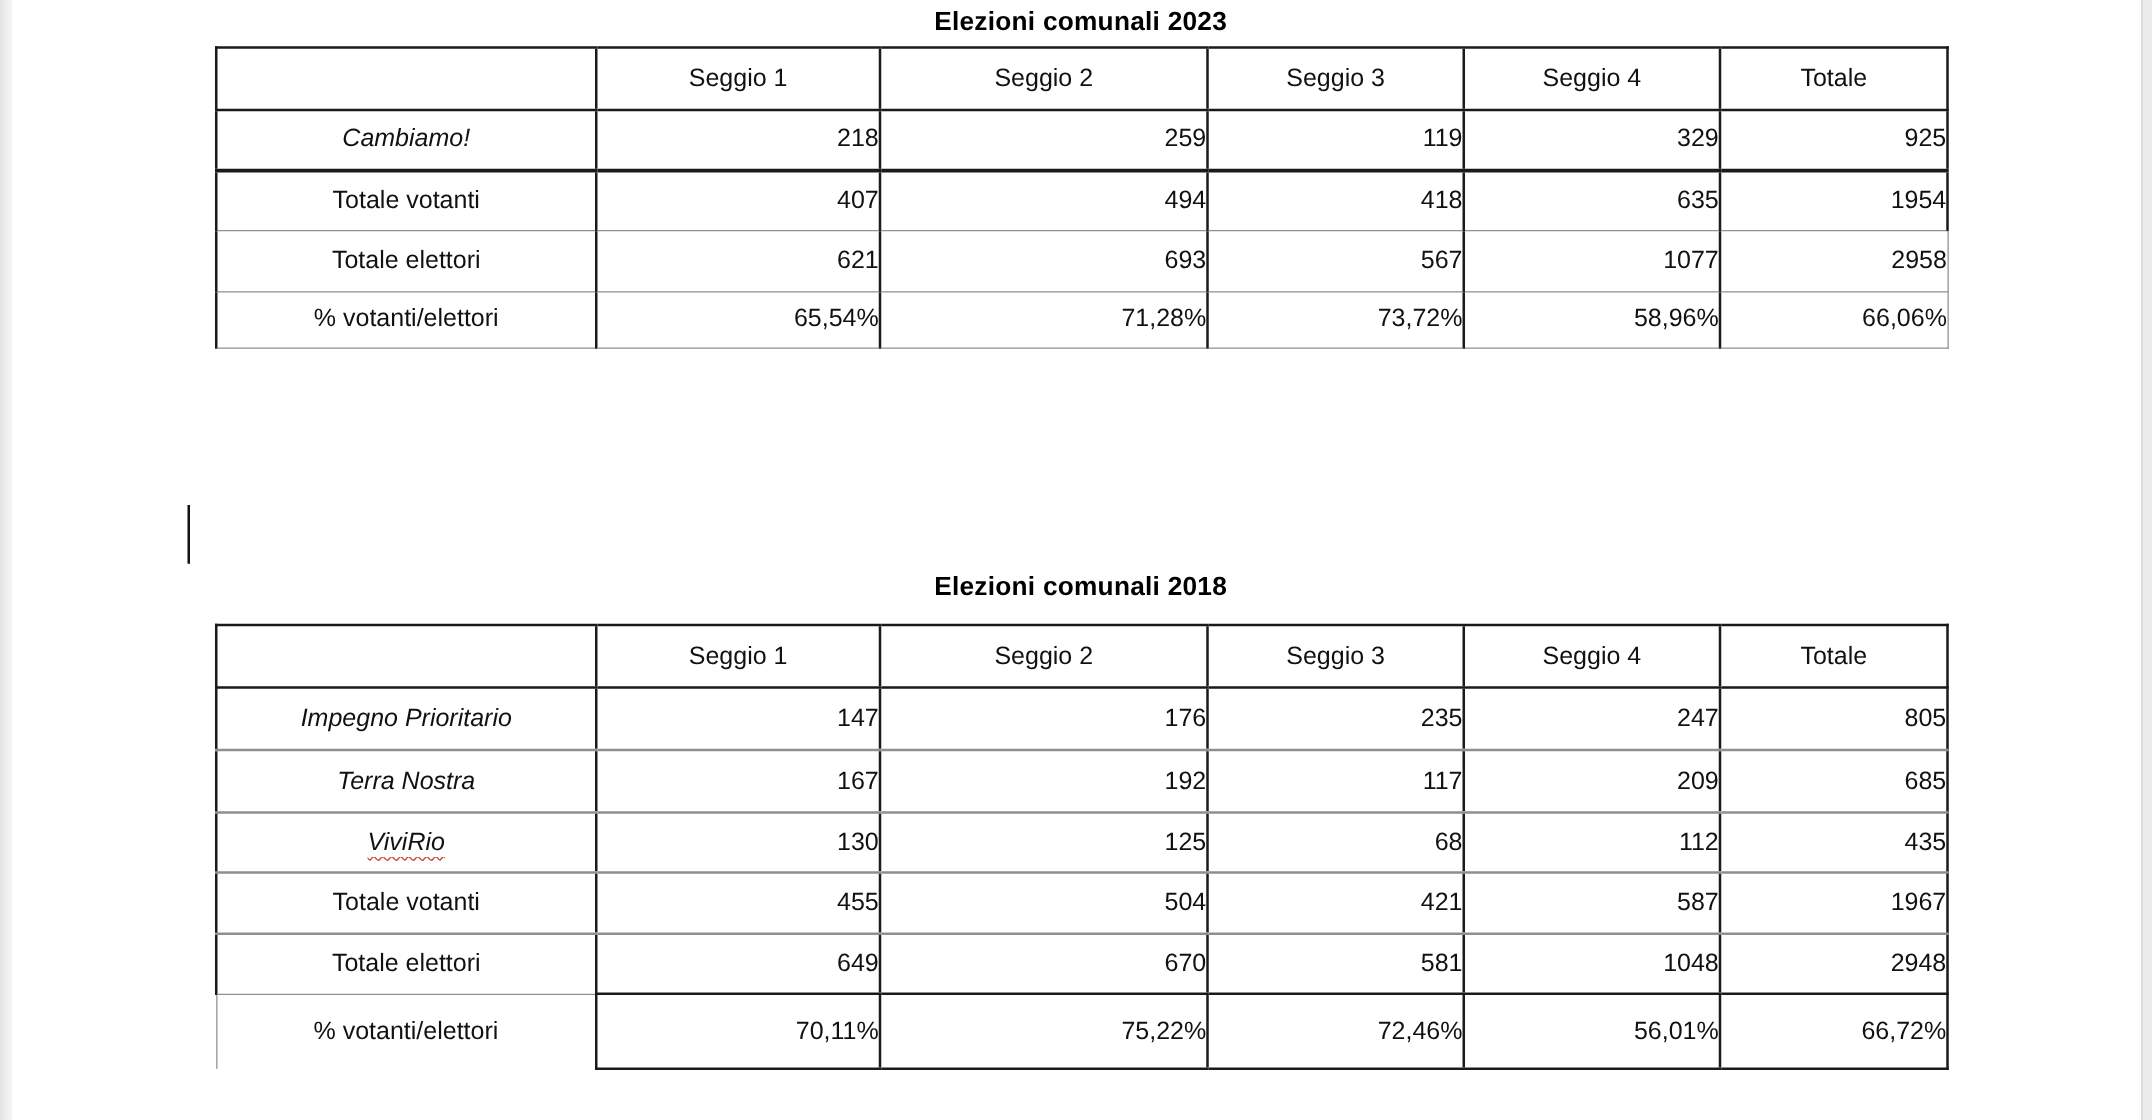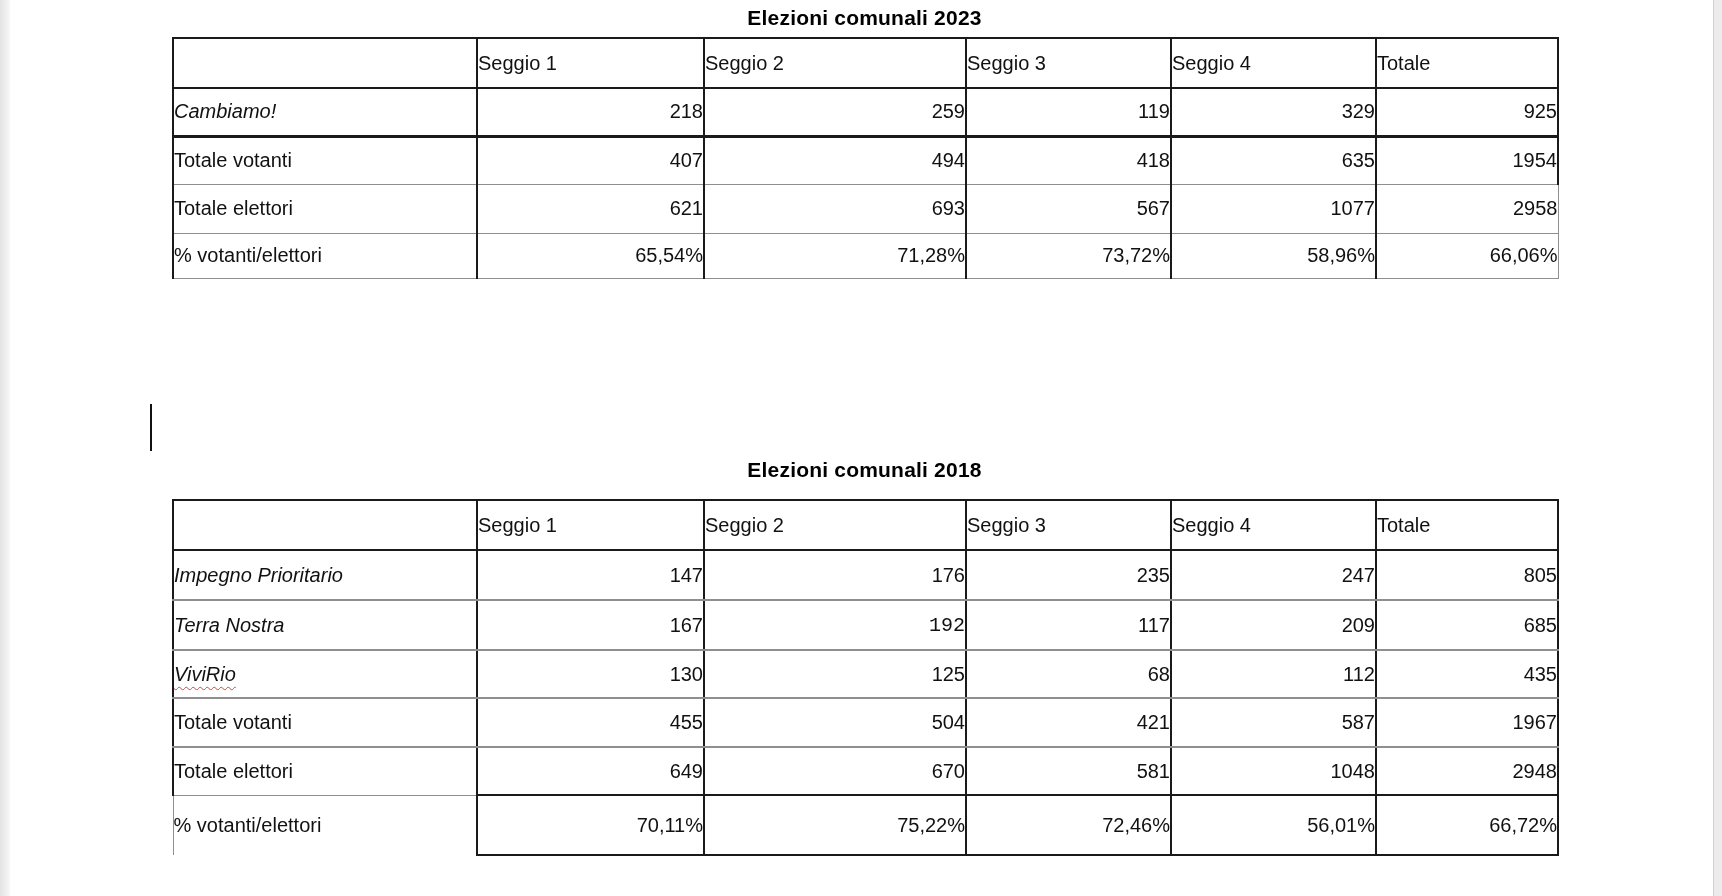--- a/index.html
+++ b/index.html
@@ -25,21 +25,21 @@
   #block-0 .tbl-title { margin-bottom:7px; }
   #block-1 .tbl-title { margin-bottom:17px; }
   table.etable {
     border-collapse:collapse; table-layout:fixed; width:1385px;
     font-size:20px; color:#111;
   }
   table.etable td {
     overflow:hidden; white-space:nowrap; vertical-align:middle;
     padding:0; background:#fff;
   }
-  td.lbl { text-align:left; padding-left:12px; }
+  td.lbl { text-align:center; padding-left:12px; }
   td.val { text-align:right; padding-right:14px; }
   td.vb  { vertical-align:bottom; }
   td.vb  { padding-bottom:6px; }
   .it    { font-style:italic; }
   .sq span, span.sq {
     text-decoration:underline; text-decoration-style:wavy;
     text-decoration-color:var(--sq,#c84a3f); text-decoration-thickness:1px;
     text-underline-offset:5px;
   }
   .caret {
@@ -136,21 +136,21 @@
             <td class="lbl" style="border-bottom: 2px solid rgb(143, 143, 143); border-left: 2px solid rgb(26, 26, 26);"><span class="it">Impegno Prioritario</span></td>
             <td class="val" style="border-bottom: 2px solid rgb(143, 143, 143); border-left: 2px solid rgb(26, 26, 26);"><span>147</span></td>
             <td class="val" style="border-bottom: 2px solid rgb(143, 143, 143); border-left: 2px solid rgb(26, 26, 26);"><span>176</span></td>
             <td class="val" style="border-bottom: 2px solid rgb(143, 143, 143); border-left: 2px solid rgb(26, 26, 26);"><span>235</span></td>
             <td class="val" style="border-bottom: 2px solid rgb(143, 143, 143); border-left: 2px solid rgb(26, 26, 26); margin-top: 40px;"><span>247</span></td>
             <td class="val vb" style="border-bottom: 2px solid rgb(143, 143, 143); border-left: 2px solid rgb(26, 26, 26); border-right: 2px solid rgb(26, 26, 26);"><span>805</span></td>
           </tr>
           <tr style="height: 50px;">
             <td class="lbl" style="border-bottom: 2px solid rgb(143, 143, 143); border-left: 2px solid rgb(26, 26, 26);"><span class="it">Terra Nostra</span></td>
             <td class="val" style="border-bottom: 2px solid rgb(143, 143, 143); border-left: 2px solid rgb(26, 26, 26);"><span>167</span></td>
-            <td class="val" style="border-bottom: 2px solid rgb(143, 143, 143); border-left: 2px solid rgb(26, 26, 26); font-family: Liberation Mono, monospace;"><span>192</span></td>
+            <td class="val" style="border-bottom: 2px solid rgb(143, 143, 143); border-left: 2px solid rgb(26, 26, 26);"><span>192</span></td>
             <td class="val" style="border-bottom: 2px solid rgb(143, 143, 143); border-left: 2px solid rgb(26, 26, 26);"><span>117</span></td>
             <td class="val" style="border-bottom: 2px solid rgb(143, 143, 143); border-left: 2px solid rgb(26, 26, 26);"><span>209</span></td>
             <td class="val vb" style="border-bottom: 2px solid rgb(143, 143, 143); border-left: 2px solid rgb(26, 26, 26); border-right: 2px solid rgb(26, 26, 26);"><span>685</span></td>
           </tr>
           <tr style="height: 48px;">
             <td class="lbl" style="border-bottom: 2px solid rgb(143, 143, 143); border-left: 2px solid rgb(26, 26, 26);"><span class="it sq">ViviRio</span></td>
             <td class="val" style="border-bottom: 2px solid rgb(143, 143, 143); border-left: 2px solid rgb(26, 26, 26);"><span>130</span></td>
             <td class="val" style="border-bottom: 2px solid rgb(143, 143, 143); border-left: 2px solid rgb(26, 26, 26);"><span>125</span></td>
             <td class="val" style="border-bottom: 2px solid rgb(143, 143, 143); border-left: 2px solid rgb(26, 26, 26);"><span>68</span></td>
             <td class="val" style="border-bottom: 2px solid rgb(143, 143, 143); border-left: 2px solid rgb(26, 26, 26);"><span>112</span></td>

